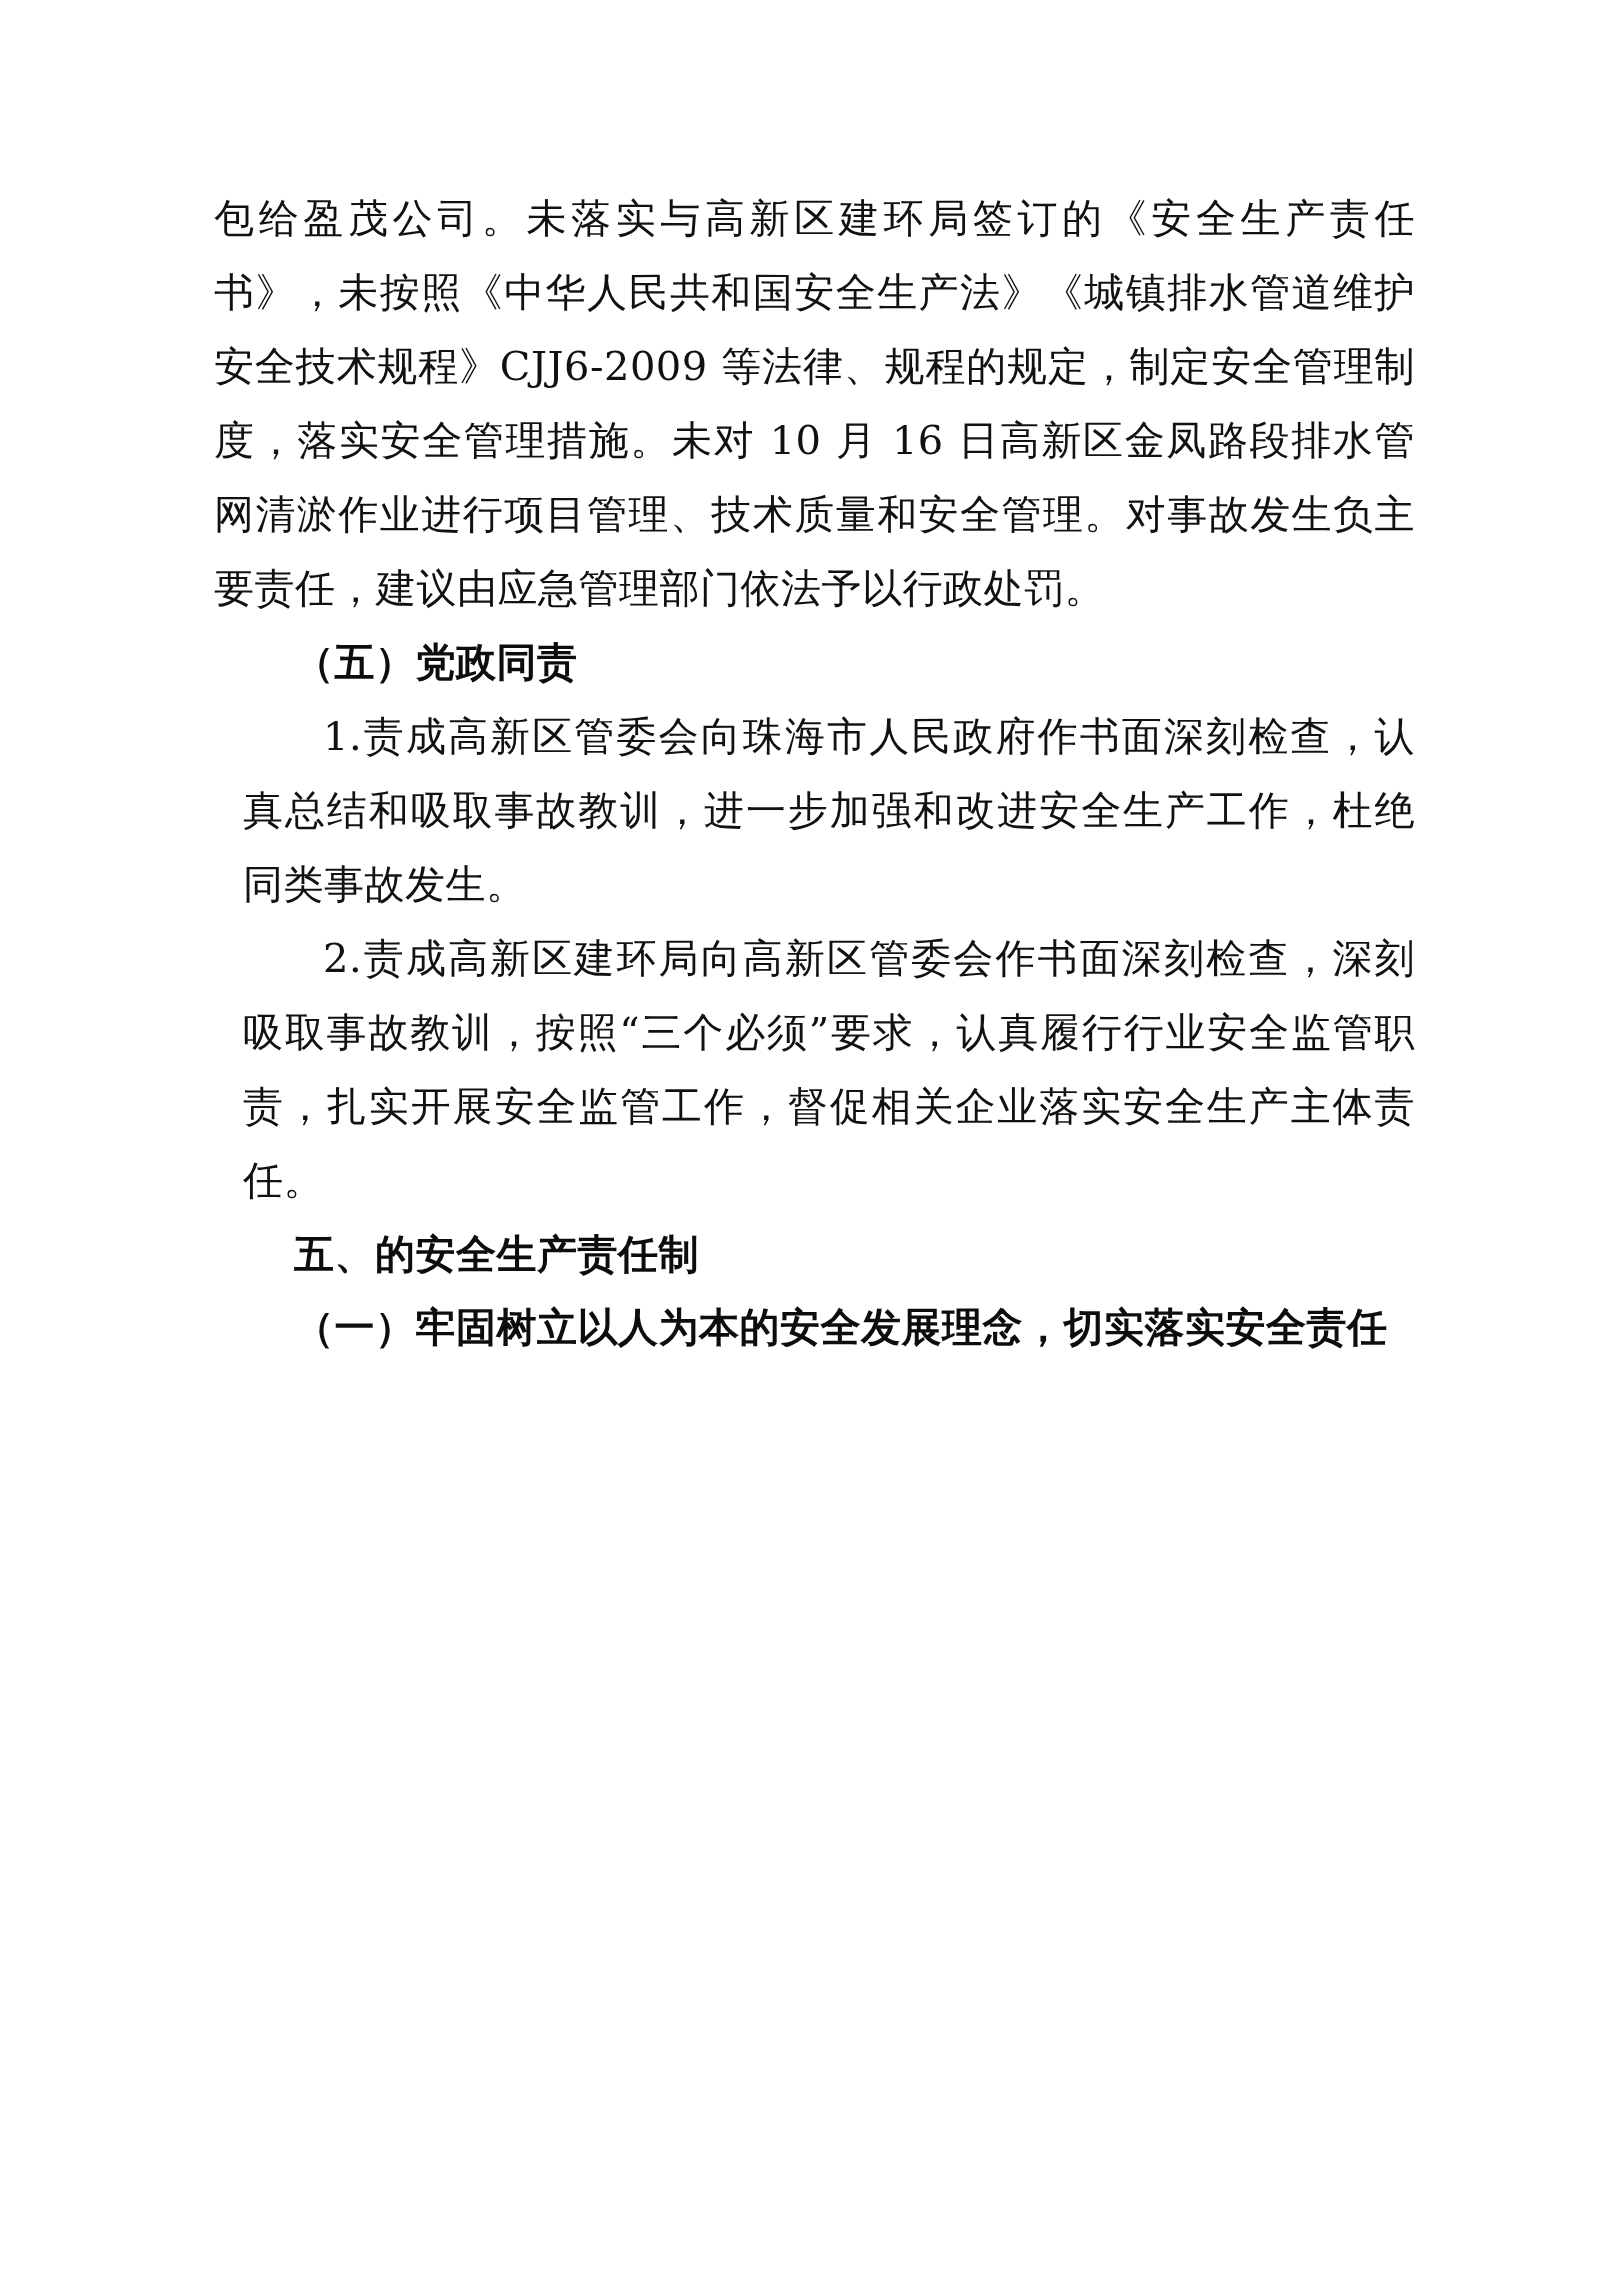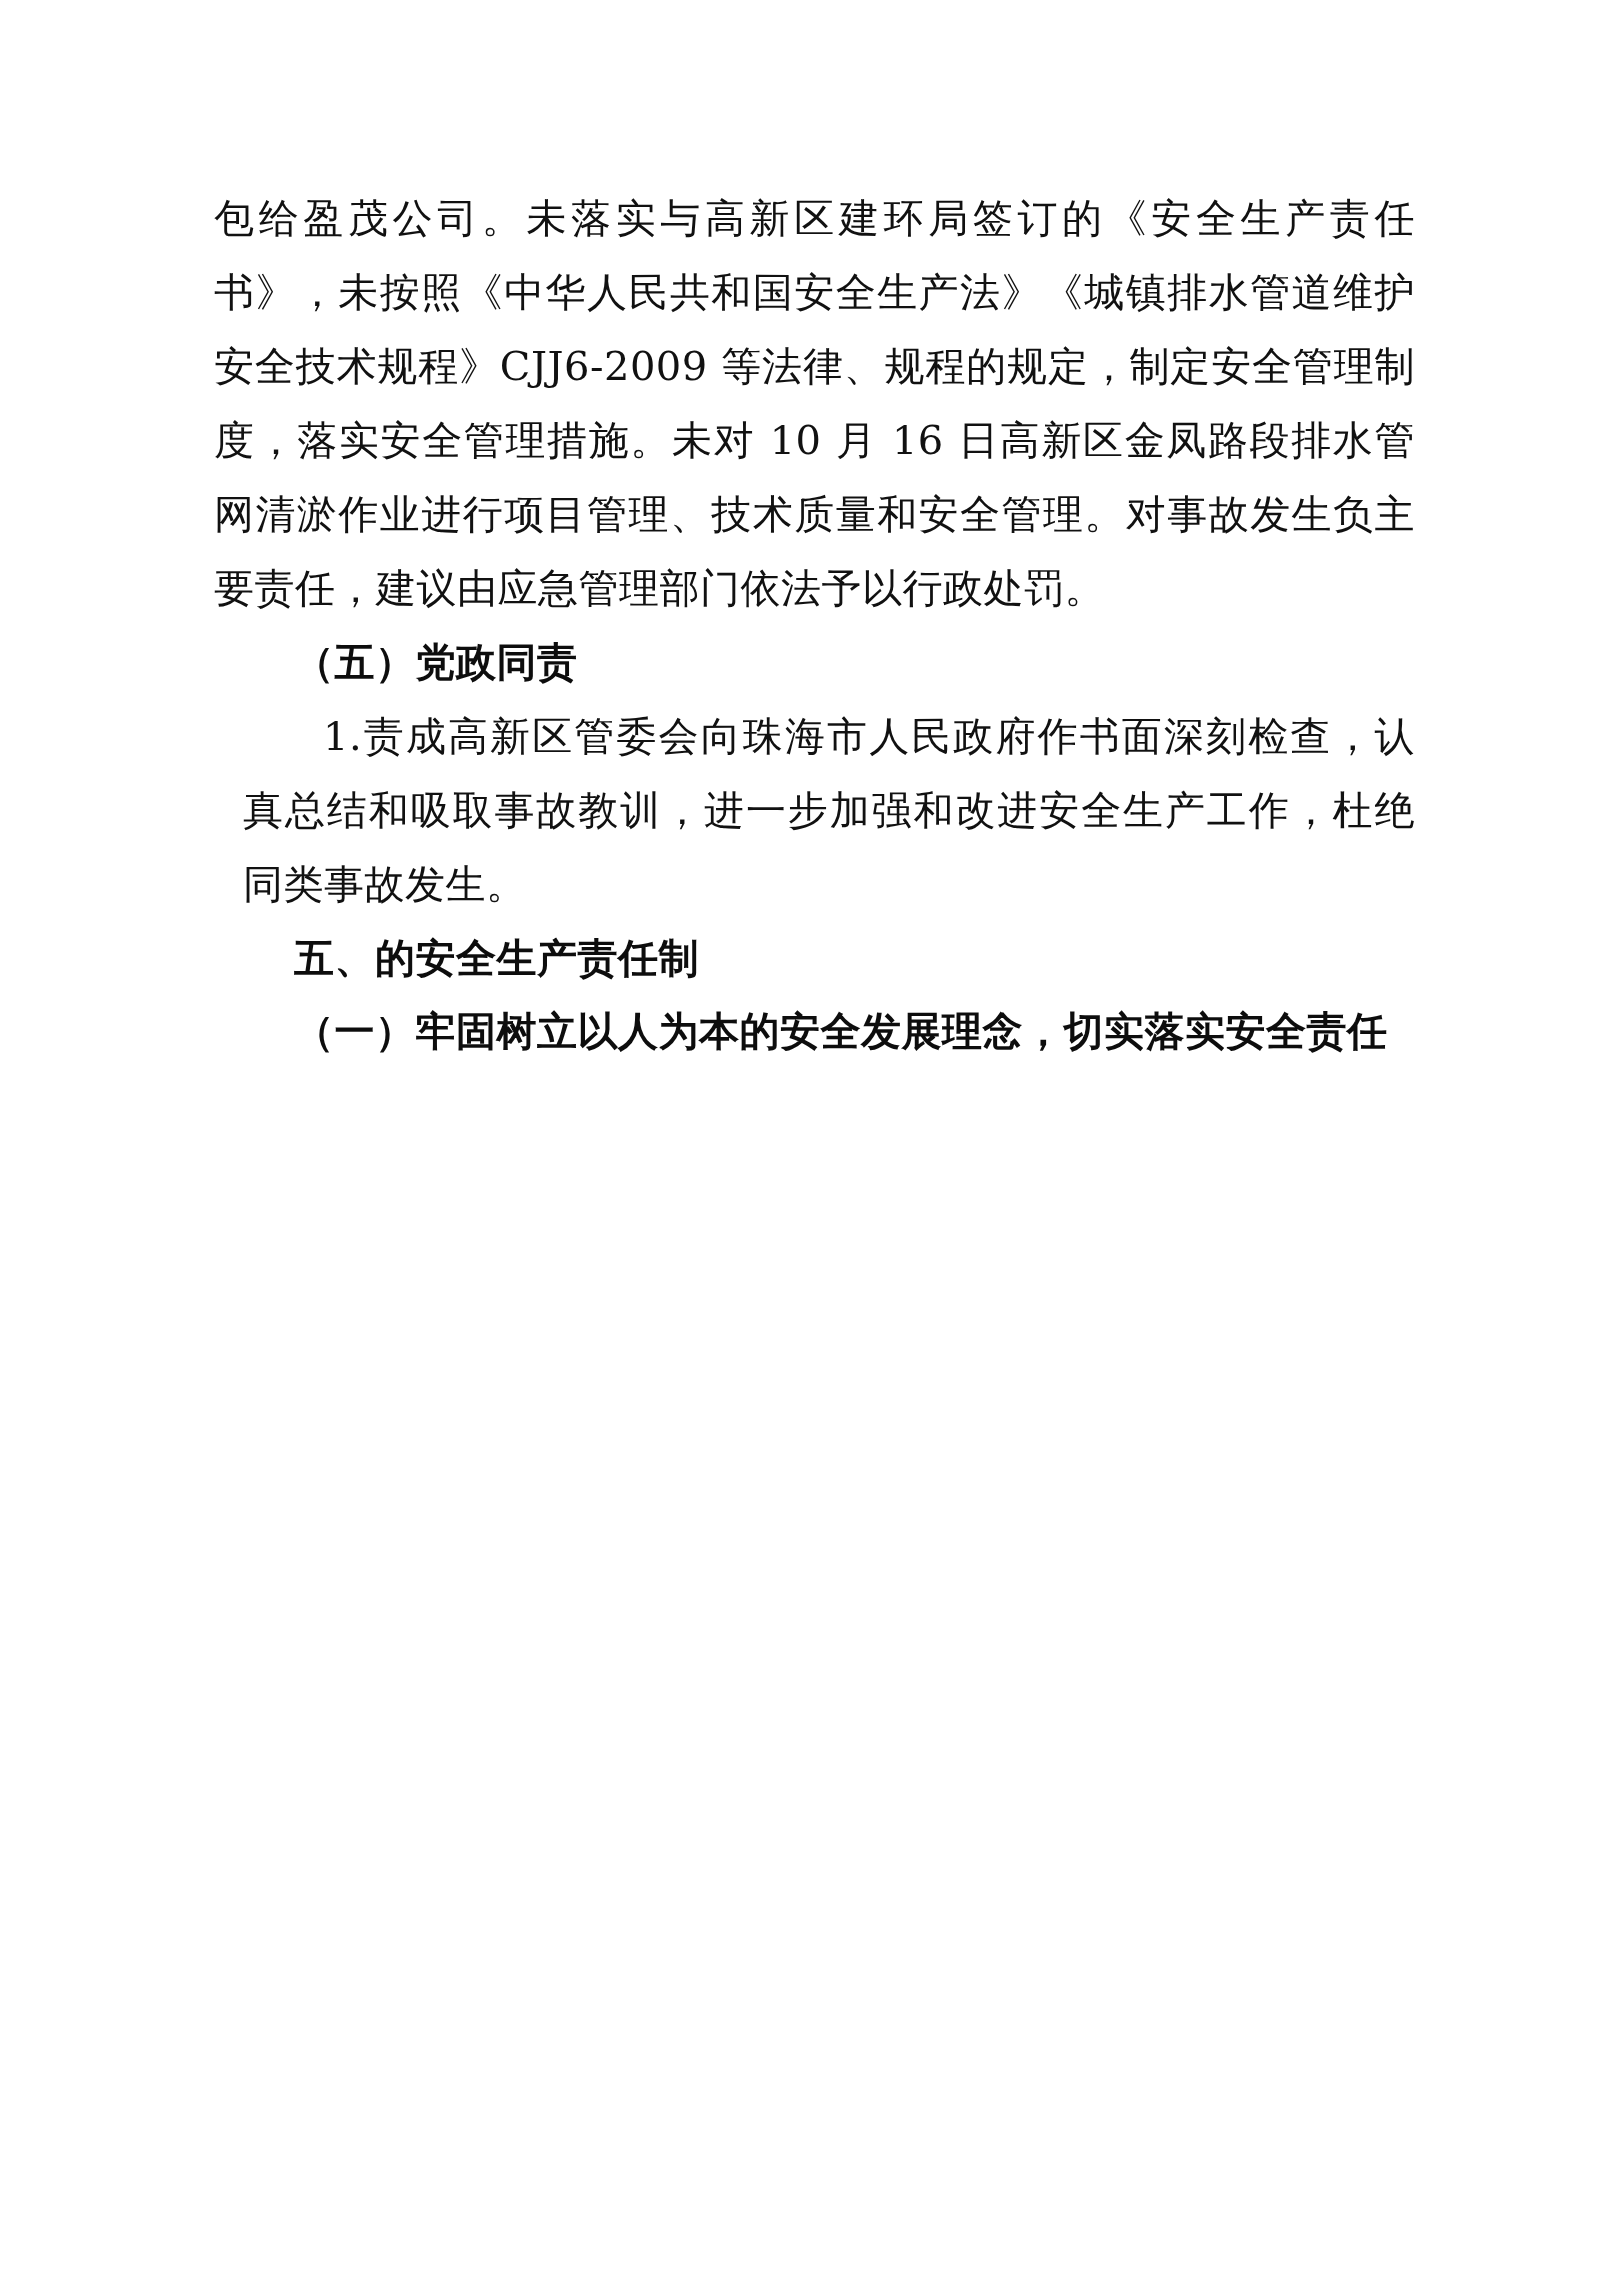--- a/index.html
+++ b/index.html
@@ -75,20 +75,21 @@
 <div class="page">
 
   <div class="content">
 
     <p class="para">包给盈茂公司。未落实与高新区建环局签订的《安全生产责任书》，未按照《中华人民共和国安全生产法》《城镇排水管道维护安全技术规程》CJJ6-2009 等法律、规程的规定，制定安全管理制度，落实安全管理措施。未对 10 月 16 日高新区金凤路段排水管网清淤作业进行项目管理、技术质量和安全管理。对事故发生负主要责任，建议由应急管理部门依法予以行政处罚。</p>
 
     <p class="heading">（五）党政同责</p>
 
     <p class="para indent">1.责成高新区管委会向珠海市人民政府作书面深刻检查，认真总结和吸取事故教训，进一步加强和改进安全生产工作，杜绝同类事故发生。</p>
 
+    <p class="para indent">2.责成高新区建环局向高新区管委会作书面深刻检查，深刻吸取事故教训，按照“三个必须”要求，认真履行行业安全监管职责，扎实开展安全监管工作，督促相关企业落实安全生产主体责任。</p>
 
     <p class="heading">五、的安全生产责任制</p>
 
     <p class="heading-wrap">（一）牢固树立以人为本的安全发展理念，切实落实安全责任</p>
 
 
   </div>
 
   <div class="page-number">17</div>
 

